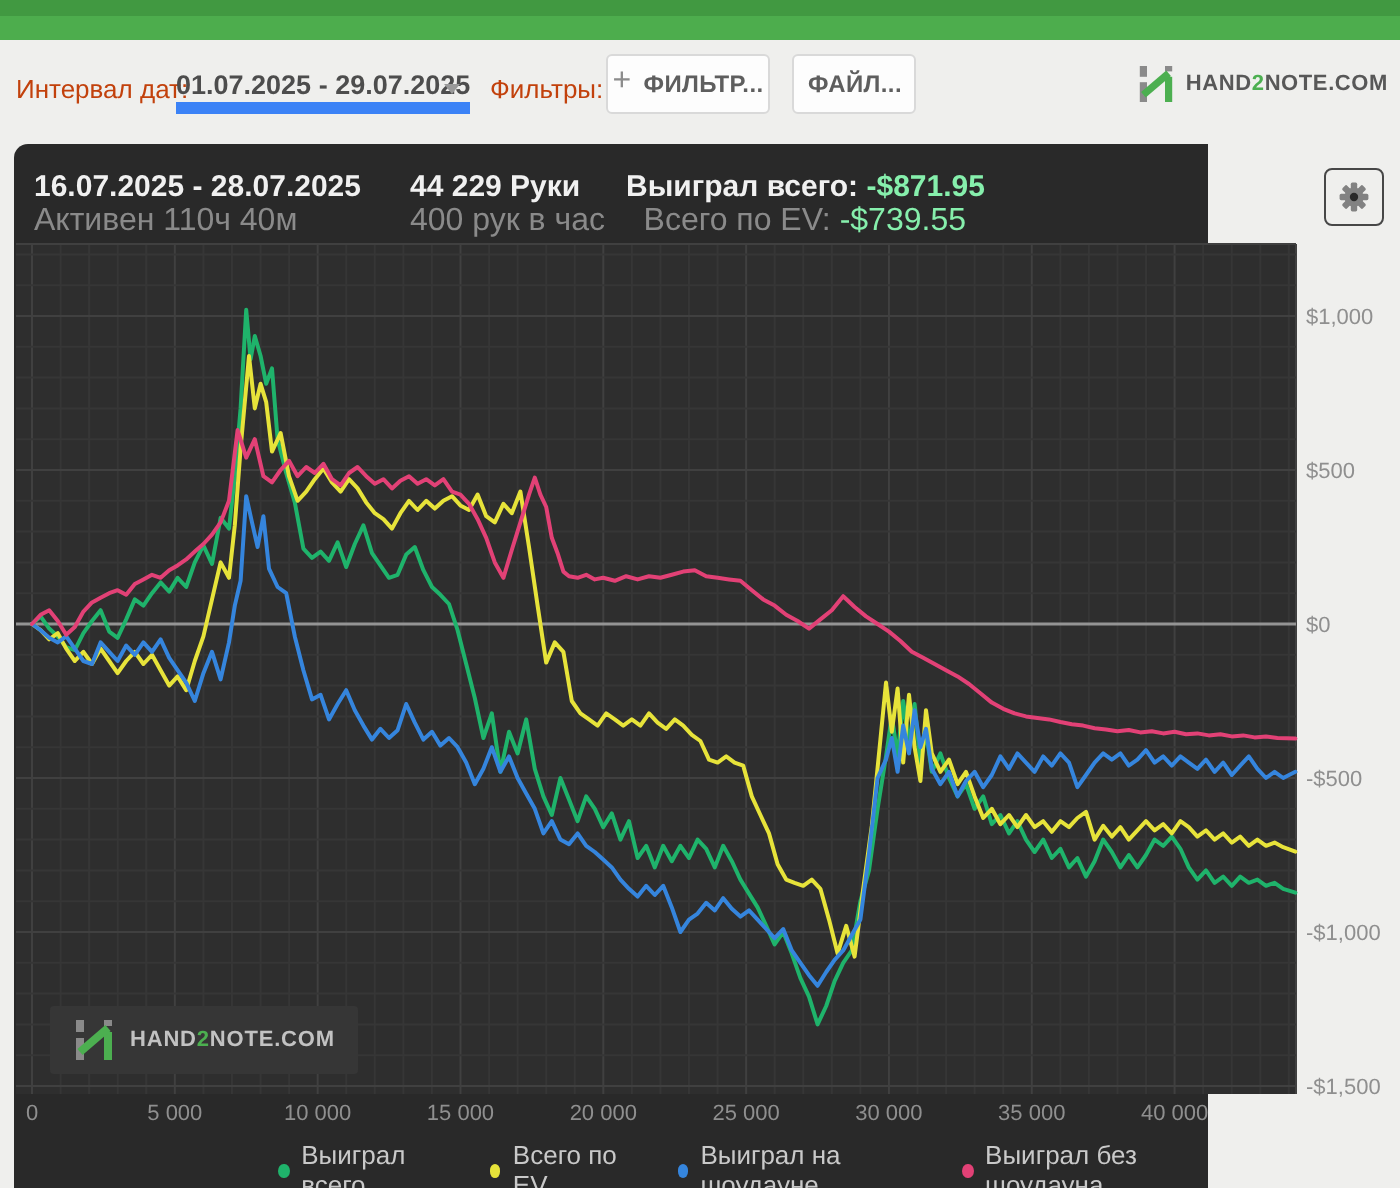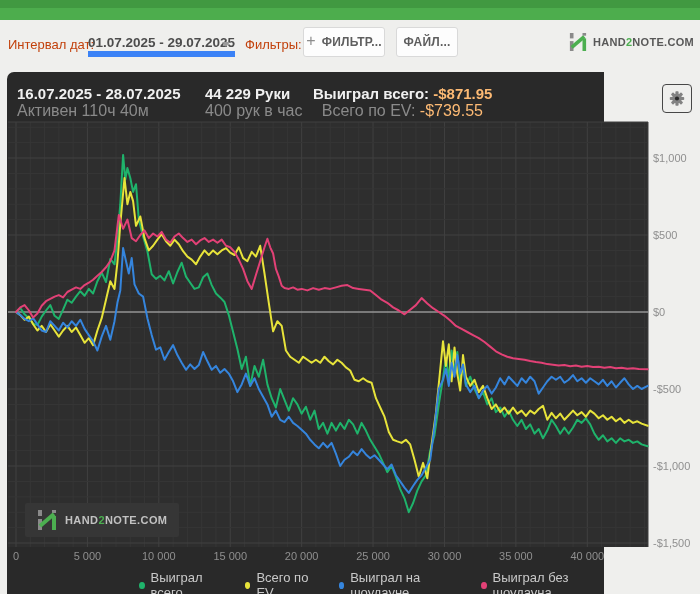--- a/index.html
+++ b/index.html
@@ -12,31 +12,31 @@
   .toolbar{position:absolute;left:0;top:20px;width:700px;height:52px;background:#efefed;}
   .tb-label{position:absolute;top:17px;font-size:13px;color:#c2410c;}
   .date-range{position:absolute;left:88px;top:15px;font-size:13.5px;color:#4d4d4d;font-weight:bold;
     border-bottom:6px solid #3b82f6;padding-bottom:1px;cursor:pointer;}
   .caret{position:absolute;left:222px;top:22px;width:0;height:0;border-left:4px solid transparent;
     border-right:4px solid transparent;border-top:5px solid #9a9a9a;}
   .tb-btn{position:absolute;top:7px;height:30px;background:#fdfdfd;border:1px solid #d9d9d9;
     border-radius:3px;font-size:12px;font-weight:bold;color:#5e5e5e;display:flex;align-items:center;
     justify-content:center;box-sizing:border-box;cursor:pointer;letter-spacing:.2px;}
   .btn-filter{left:303px;width:82px;}
-  .btn-file{left:396px;width:62px;}
+  .btn-file{left:396px;width:62px;justify-content:flex-end;}
   .plus{color:#8c8c8c;font-weight:normal;font-size:16px;margin-right:6px;margin-top:-2px;}
   .brand{position:absolute;right:6px;top:13px;display:flex;align-items:center;gap:6px;}
   .brand-text{font-size:11px;font-weight:bold;color:#585858;letter-spacing:.3px;}
   .accent-green{color:#4caf50;}
   
   .panel{position:absolute;left:7px;top:72px;width:597px;height:522px;background:#292929;
     border-top-left-radius:7px;}
   .hdr-main{font-size:15px;font-weight:bold;color:#f0f0f0;line-height:19px;white-space:nowrap;}
   .hdr-sub{font-size:16px;color:#8a8a8a;line-height:16px;white-space:nowrap;}
-  .pink{color:#fdba74;}
+  .pink{color:#86efac;}
   .col1{position:absolute;left:10px;top:12px;}
   .col2{position:absolute;left:198px;top:12px;}
   .col3{position:absolute;left:306px;top:12px;width:170px;text-align:left;}
   .col3 .hdr-sub{text-align:right;}
   .col4{position:absolute;left:518px;top:14px;}
   .col4 .hdr-sub{font-size:12.5px;}
   .gear-btn{position:absolute;left:655px;top:12px;width:30px;height:29px;border:1px solid #474747;
     border-radius:4px;display:flex;align-items:center;justify-content:center;cursor:pointer;
     background:transparent;}
   

